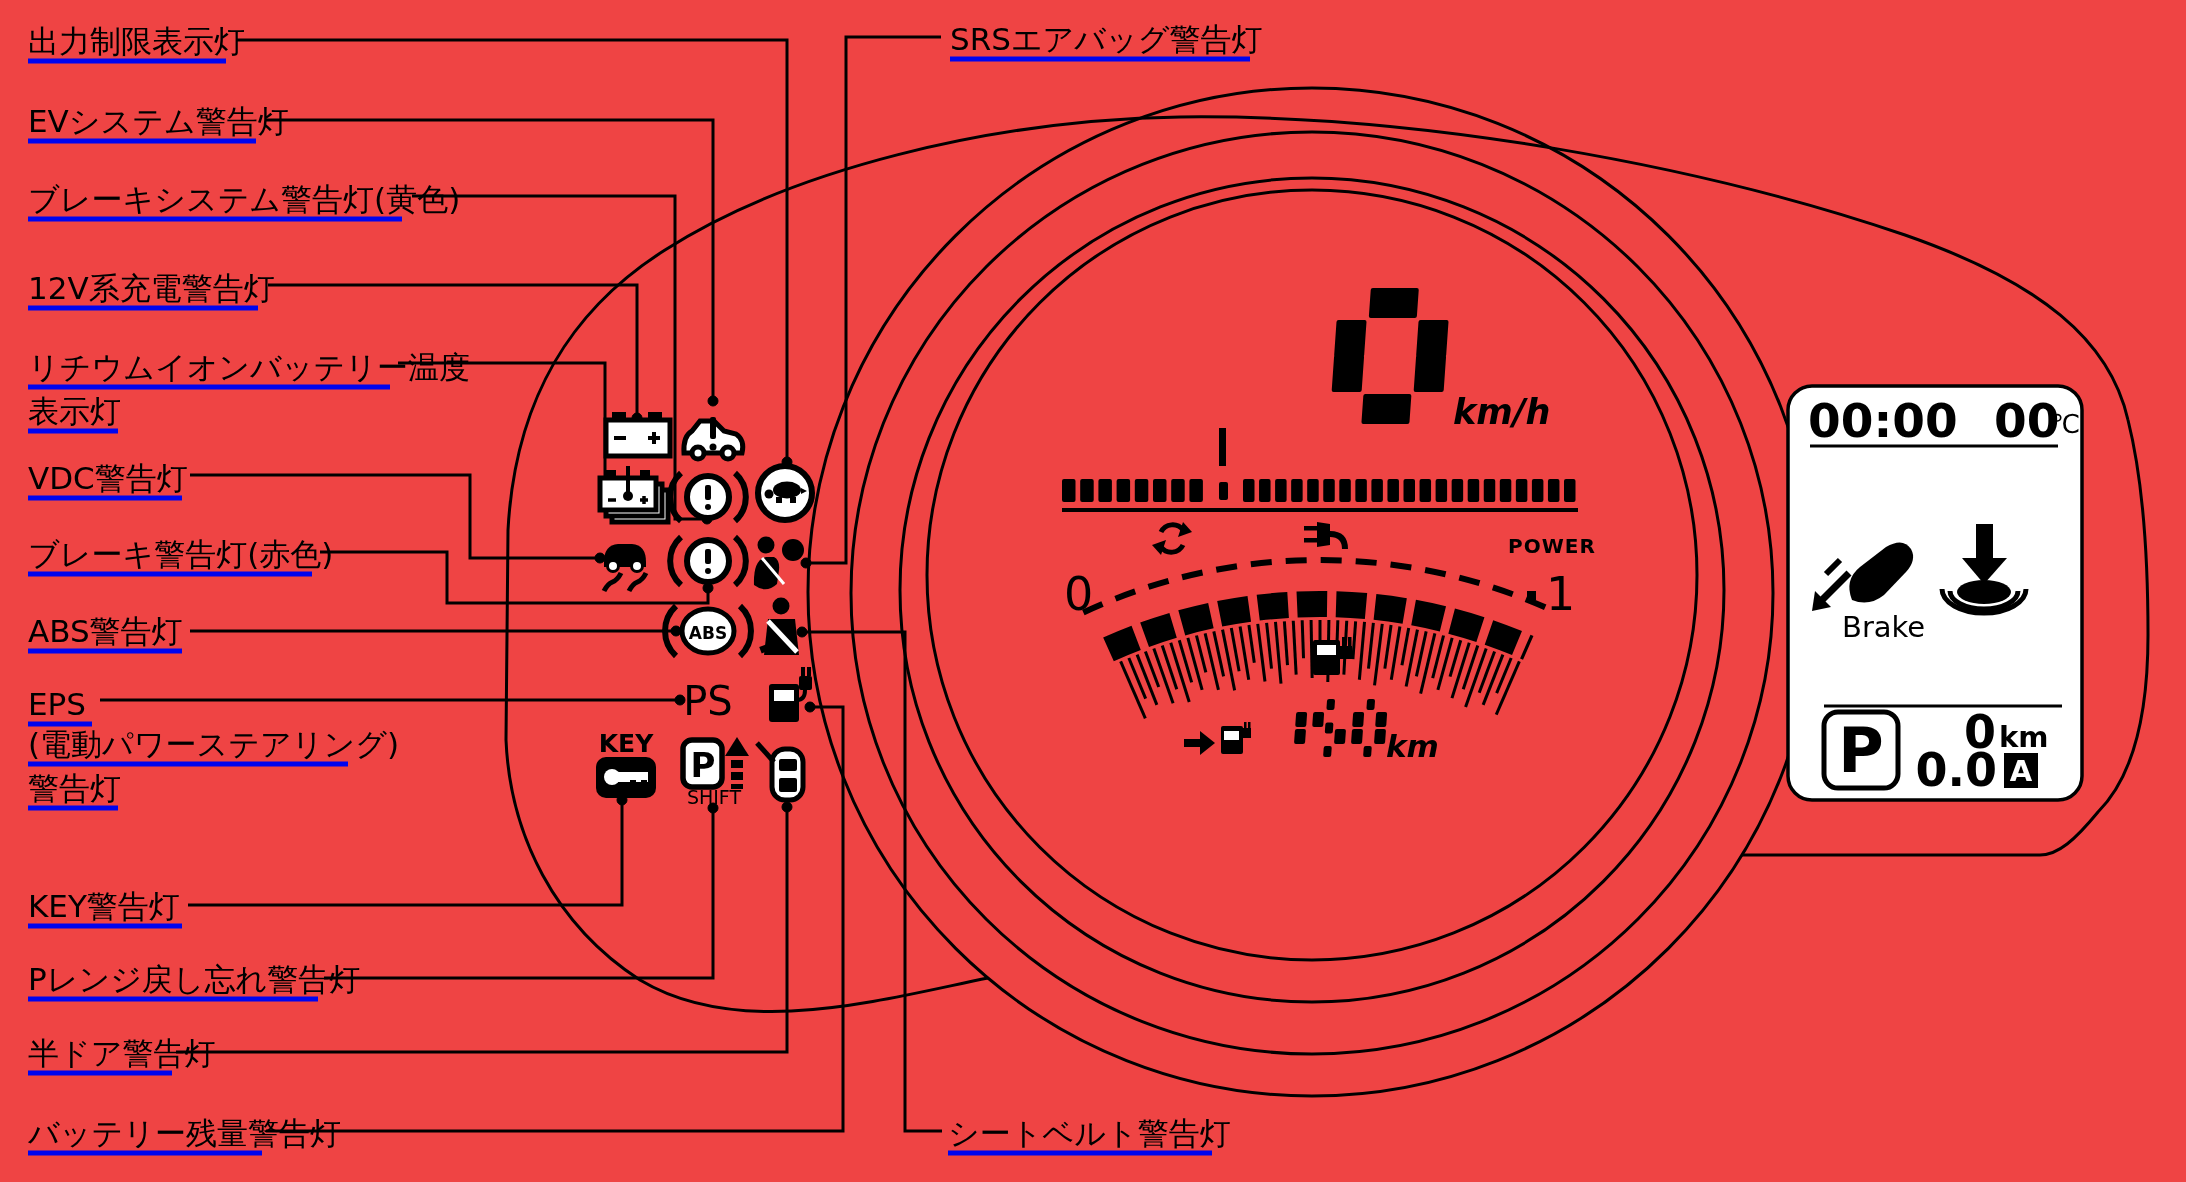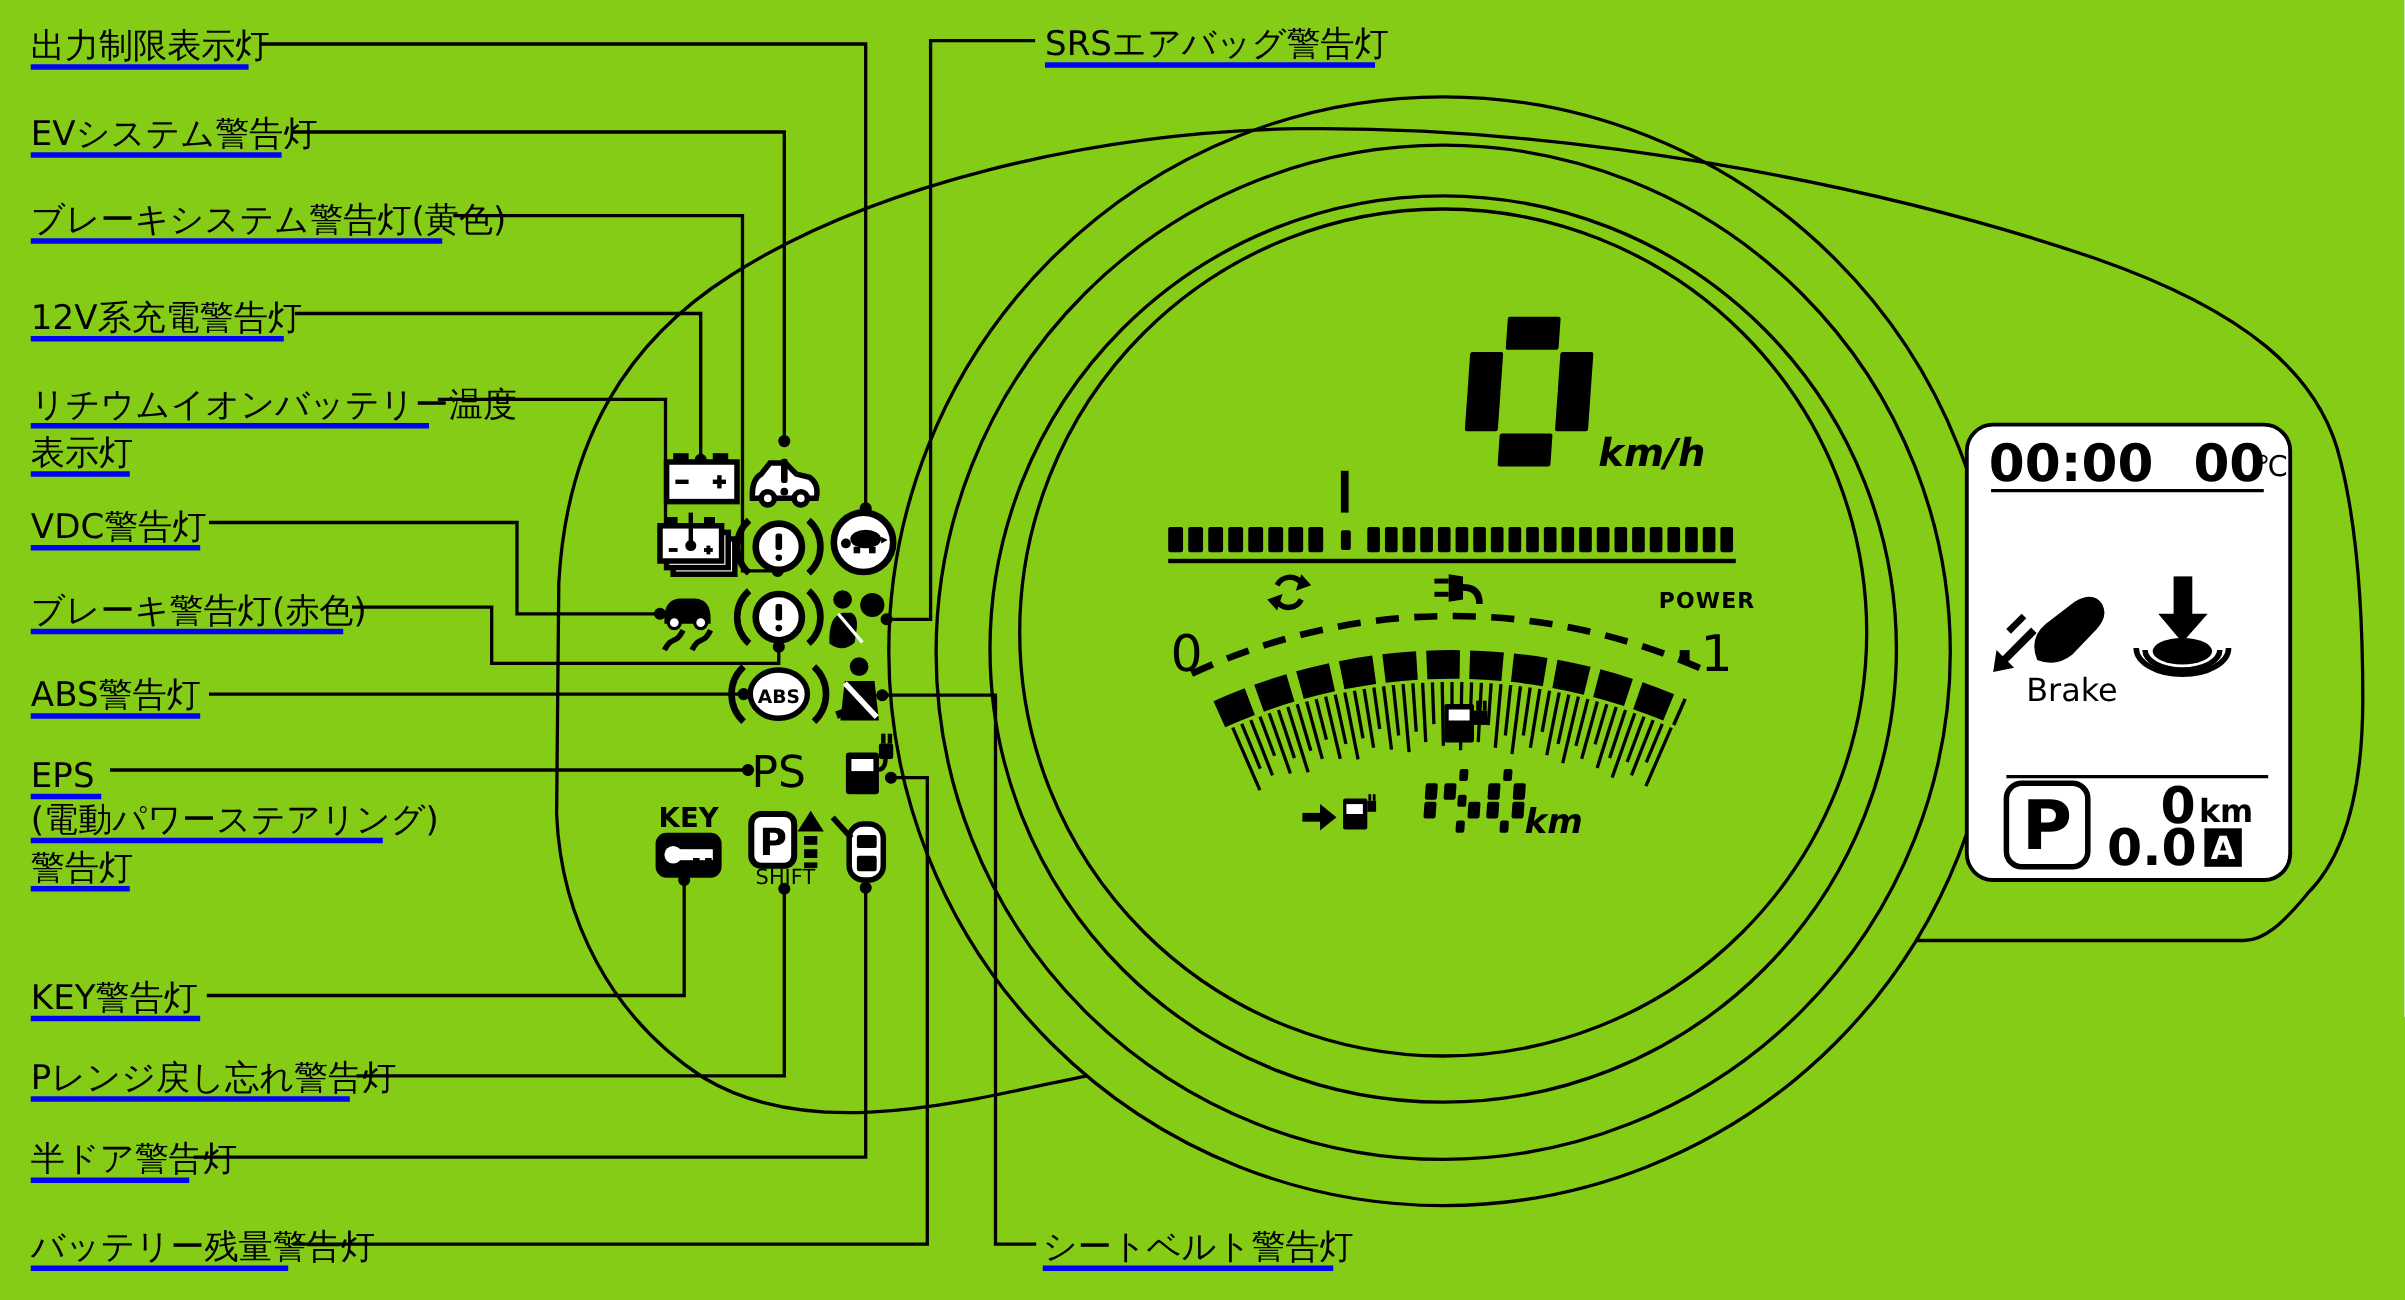--- a/index.html
+++ b/index.html
@@ -1,16 +1,16 @@
 <!DOCTYPE html>
 <html><head>
 <meta charset="utf-8">
 <style>
   html,body{margin:0;padding:0;background:#ffffff;}
-  #stage{position:relative;width:2186px;height:1182px;background:#84cc16;overflow:hidden;
+  #stage{position:relative;width:2186px;height:1182px;background:#ef4444;overflow:hidden;
          font-family:"DejaVu Sans", sans-serif;}
   svg{position:absolute;left:0;top:0;}
   .outline{fill:none;stroke:#000;stroke-width:3;}
   .leader{fill:none;stroke:#000;stroke-width:3;}
   .callout-text{font-size:31px;fill:#000;font-family:"DejaVu Sans",sans-serif;}
   .ul{stroke:#0004f0;stroke-width:5;}
   .icon-stroke{fill:#fff;stroke:#000;stroke-width:5;}
   .icon-fill{fill:#000;stroke:none;}
 </style>
 </head>

